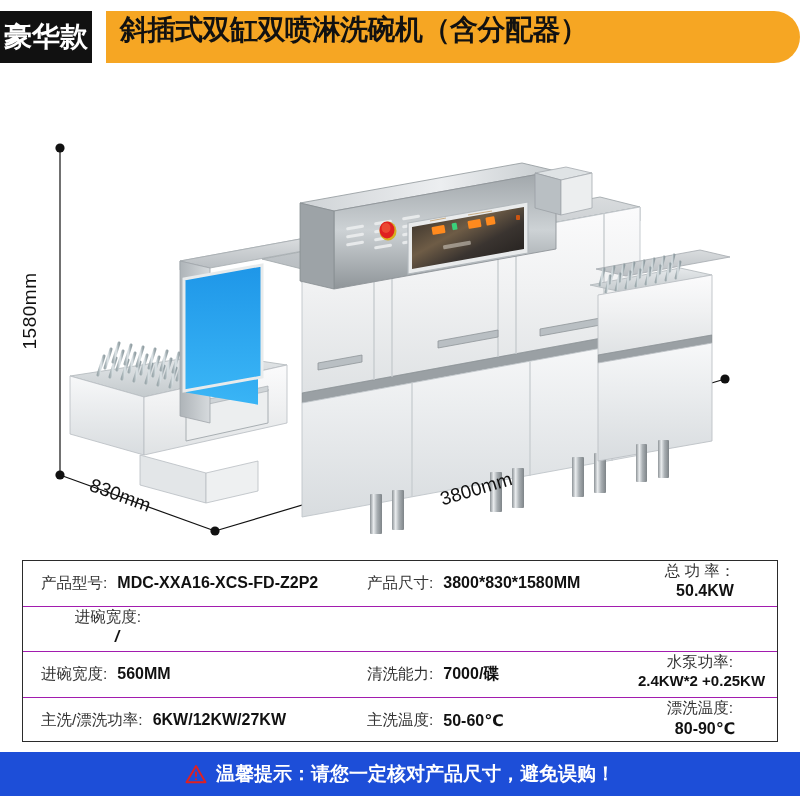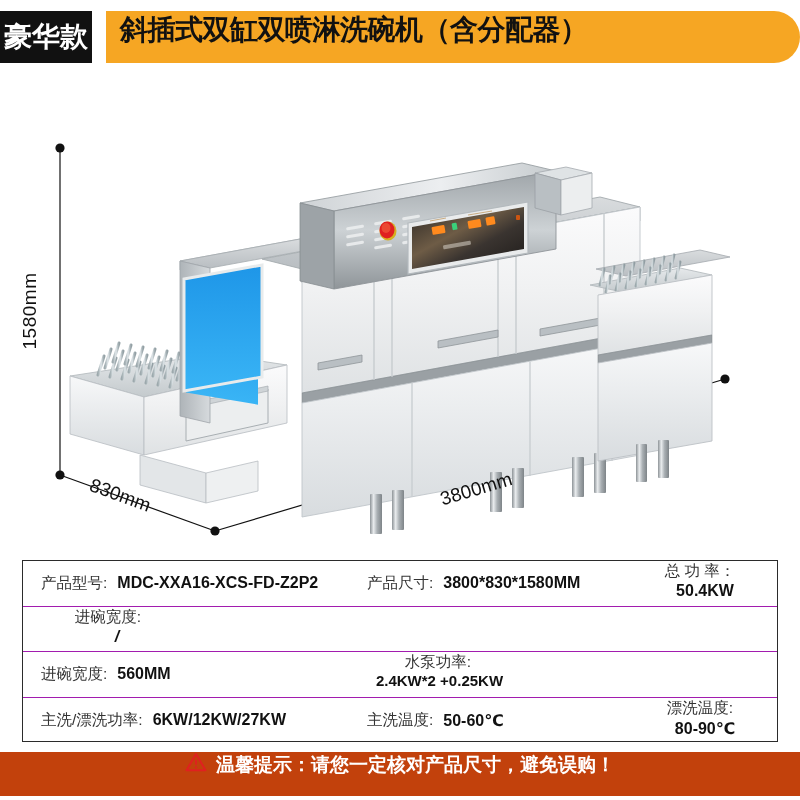--- a/index.html
+++ b/index.html
@@ -50,21 +50,21 @@
     margin-left:10px; font-size:16px;
   }
   .spec-value.two-line {
     white-space:normal; line-height:1.04; font-size:15px; margin-left:3px;
   }
   .spec-value.dash { margin-left:18px; font-style:italic; font-weight:bold; }
 
   
   .footer {
     position:absolute; left:0; top:752px; width:800px; height:44px;
-    background:#c2410c; display:flex; align-items:flex-start; justify-content:center;
+    background:#1d4ed8; display:flex; align-items:center; justify-content:center;
   }
   .warn-icon { width:22px; height:20px; margin-right:9px; flex:0 0 auto; }
   .footer-text { color:#ffffff; font-size:19px; font-weight:bold; letter-spacing:0px; }
 </style>
 </head>
 <body>
 
 <div class="header">
   <div class="header-bar">
     <span class="header-title">斜插式双缸双喷淋洗碗机（含分配器）</span>
@@ -375,20 +375,24 @@
       <span class="spec-label">进碗宽度:</span>
       <span class="spec-value dash">/</span>
     </div>
   </div>
 
   <div class="spec-row">
     <div class="spec-cell c1">
       <span class="spec-label">进碗宽度:</span>
       <span class="spec-value">560MM</span>
     </div>
+    <div class="spec-cell c2">
+      <span class="spec-label">清洗能力:</span>
+      <span class="spec-value">7000/碟</span>
+    </div>
     <div class="spec-cell c3">
       <span class="spec-label">水泵功率:</span>
       <span class="spec-value two-line">2.4KW*2 +0.25KW</span>
     </div>
   </div>
 
   <div class="spec-row">
     <div class="spec-cell c1">
       <span class="spec-label">主洗/漂洗功率:</span>
       <span class="spec-value">6KW/12KW/27KW</span>

